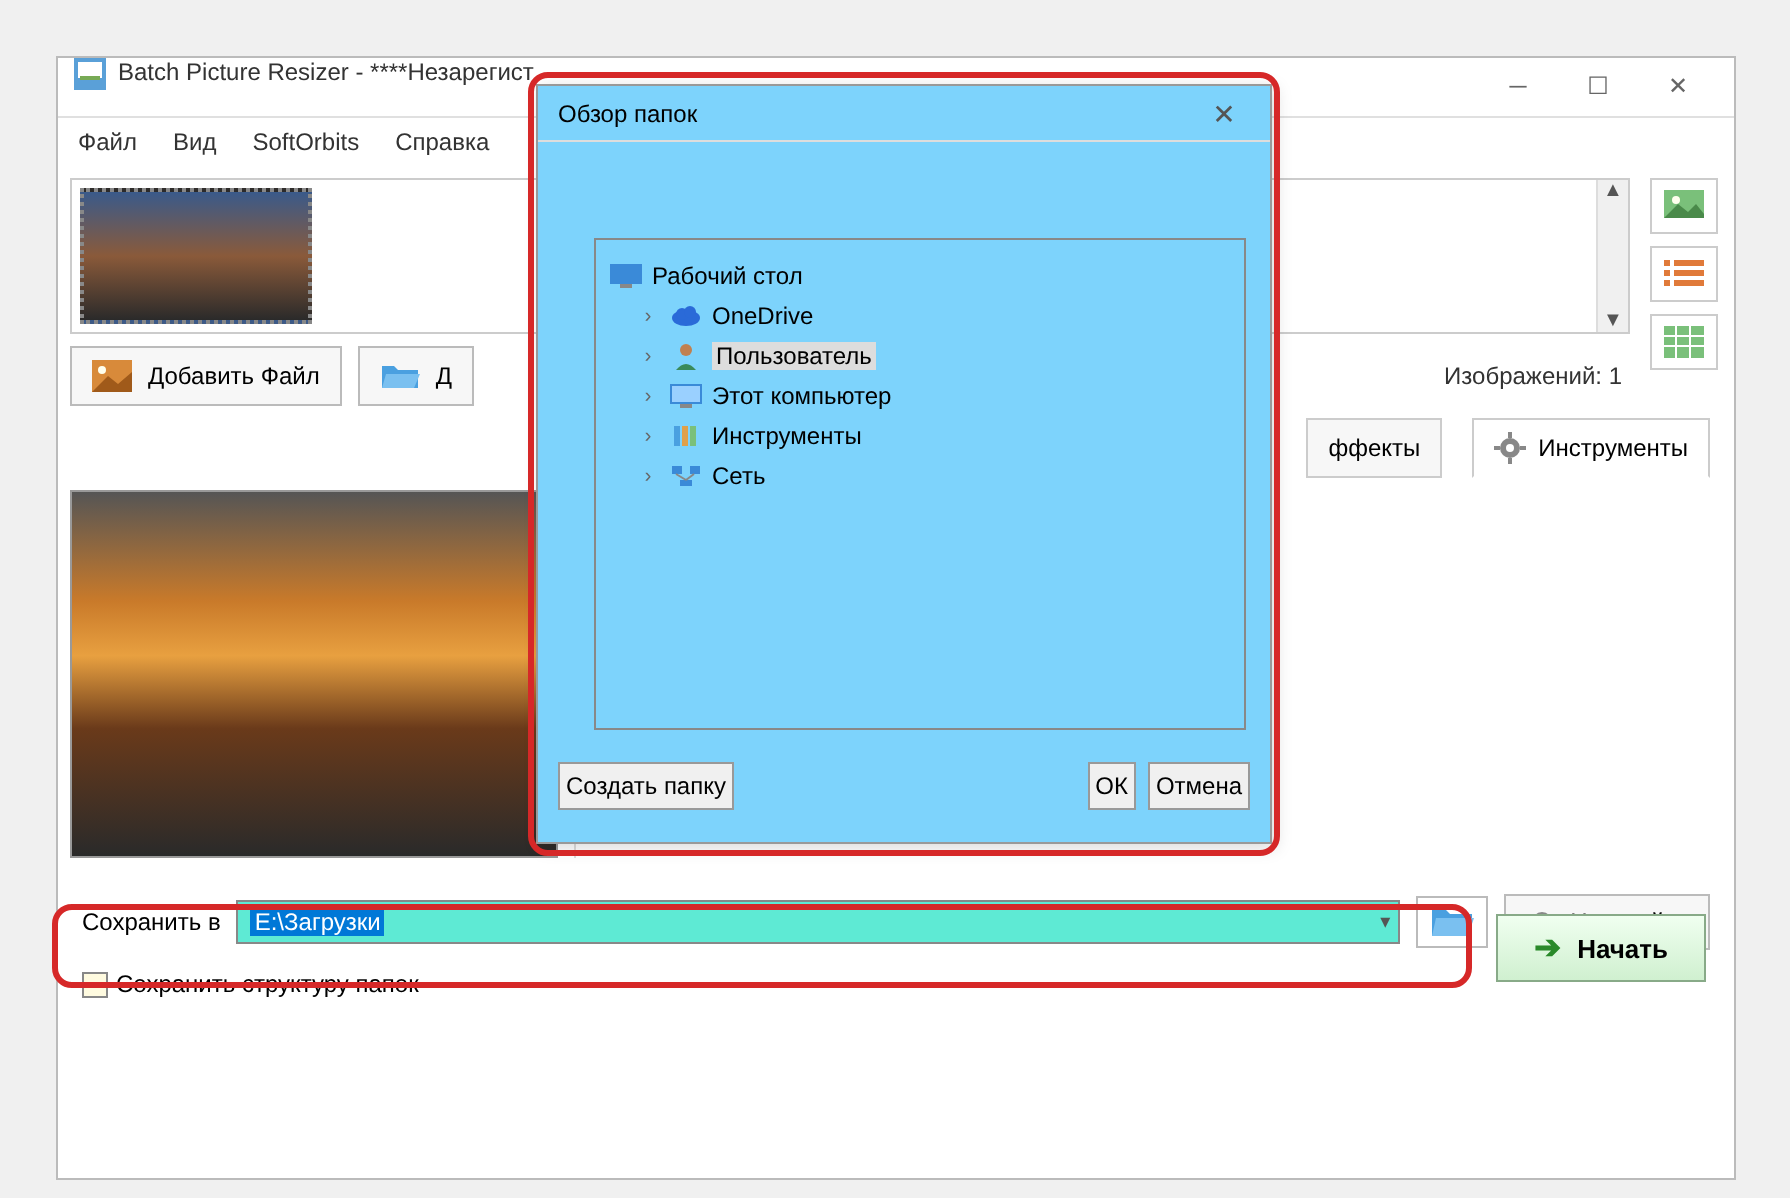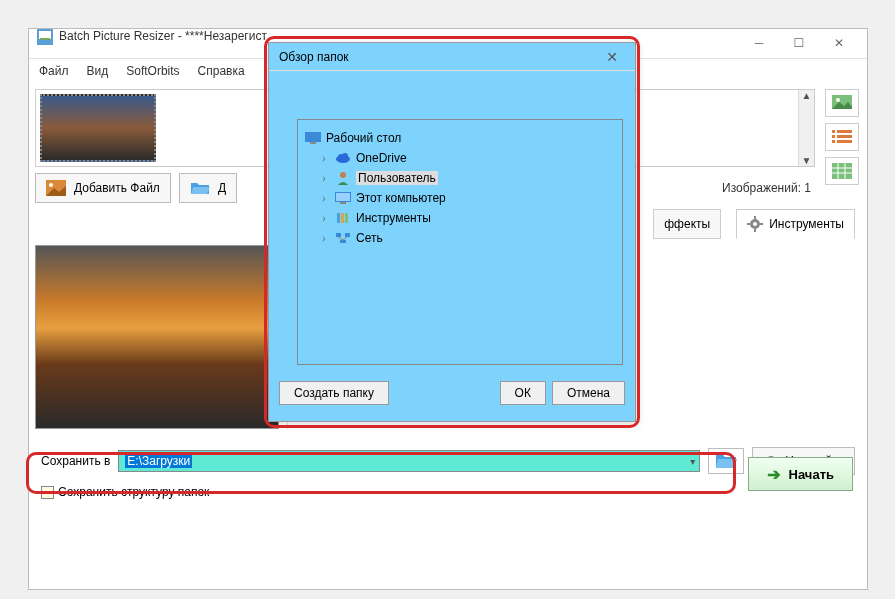--- a/index.html
+++ b/index.html
@@ -45,21 +45,21 @@
 
 .dialog { position: absolute; left: 268px; top: 42px; width: 368px; height: 380px; background: #7dd3fc; border: 1px solid #999; box-shadow: 2px 2px 8px rgba(0,0,0,.15); }
 .dlg-title { height: 28px; display: flex; align-items: center; padding: 0 10px; font-size: 12px; border-bottom: 1px solid #ddd; }
 .dlg-close { margin-left: auto; color: #555; font-size: 14px; width: 26px; text-align: center; }
 .tree { margin: 48px 12px 10px 28px; border: 1px solid #888; height: 246px; padding: 8px 6px; font-size: 12px; overflow: auto; }
 .tree-row { display: flex; align-items: center; height: 20px; gap: 4px; }
 .tw { width: 12px; text-align: center; color: #666; font-size: 10px; }
 .ticon { width: 18px; height: 14px; display: inline-flex; align-items: center; justify-content: center; }
 .sel-item { background: #ddd; padding: 0 2px; }
 .dlg-btns { display: flex; gap: 6px; padding: 6px 10px; align-items: center; }
-.dlg-btn { border: 1px solid #999; background: #f0f0f0; height: 24px; padding: 0 14px; font-size: 12px; }
+.dlg-btn { border: 1px solid #999; background: #f0f0f0; height: 24px; padding: 0 3px; font-size: 12px; }
 .dlg-spacer { flex: 1; }
 
 .gear { fill: #888; }
 </style>
 </head>
 <body>
 
 <div class="window">
   <div class="titlebar">
     <svg class="titlebar-icon" viewBox="0 0 16 16">

